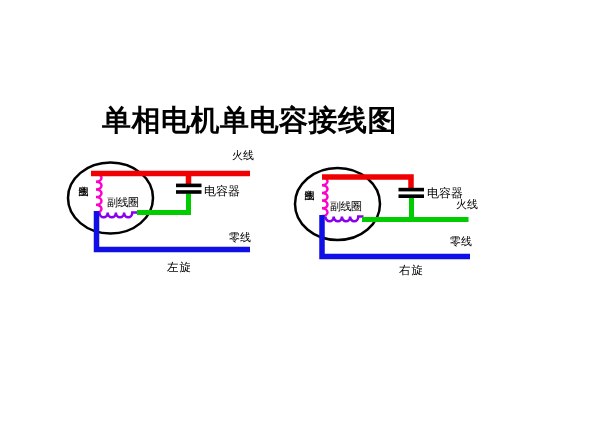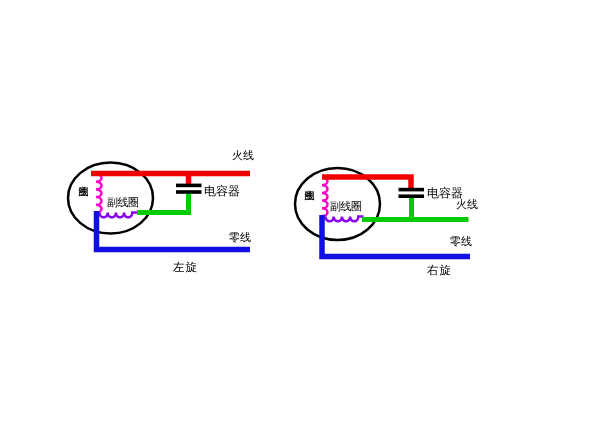--- a/index.html
+++ b/index.html
@@ -64,28 +64,29 @@
       <path d="M322,177.5 a5.5,3.85 0 0 1 0,7.7 a5.5,3.85 0 0 1 0,7.7 a5.5,3.85 0 0 1 0,7.7 a5.5,3.85 0 0 1 0,7.7 a5.5,3.85 0 0 1 0,7.7" fill="none" stroke-width="2.5" stroke="#ff00cc"></path>
       <path d="M325.5,216.5 a4.1,4.8 0 0 0 8.2,0 a4.1,4.8 0 0 0 8.2,0 a4.1,4.8 0 0 0 8.2,0 a4.1,4.8 0 0 0 8.2,0 l5.2,0" fill="none" stroke-width="2.5" stroke="#8800ee"></path>
       <path d="M322,177 H411 V188" fill="none" stroke-width="5.5" stroke="#f00000"></path>
       <path d="M411.5,198 V219.5 M362,219.5 H468.5" fill="none" stroke-width="5" stroke="#00cc00"></path>
       <path d="M322,215 V256.5 H470" fill="none" stroke-width="5.5" stroke="#0f0fe6"></path>
       <rect x="398.5" y="187.8" width="25.5" height="3.6" fill="#000000"></rect>
       <rect x="398.5" y="194.4" width="25.5" height="3.6" fill="#000000"></rect>
     </g>
   </svg>
 
+  <div class="page-title">单相电机单电容接线图</div>
 
   <div class="lbl f11" style="left:232px; top:150px;">火线</div>
   <div class="lbl f105" style="left:204px; top:185px;">电容器</div>
   <div class="lbl f95" style="left:107px; top:197px;">副线圈</div>
   <div class="lbl f10 v-label" style="left:78px; top:177px;">主线圈</div>
   <div class="lbl f11" style="left:229px; top:232px;">零线</div>
-  <div class="lbl f115" style="left:173px; top:262px;">左旋</div>
+  <div class="lbl f115" style="left:167px; top:262px;">左旋</div>
 
   <div class="lbl f105" style="left:427px; top:187px;">电容器</div>
   <div class="lbl f11" style="left:456px; top:199px;">火线</div>
   <div class="lbl f95" style="left:330px; top:201px;">副线圈</div>
   <div class="lbl f10 v-label" style="left:304px; top:181px;">主线圈</div>
   <div class="lbl f11" style="left:450px; top:236px;">零线</div>
-  <div class="lbl f115" style="left:399px; top:265px;margin-left:28px;">右旋</div>
+  <div class="lbl f115" style="left:399px; top:265px;">右旋</div>
 
 </div>
 
 </body></html>

